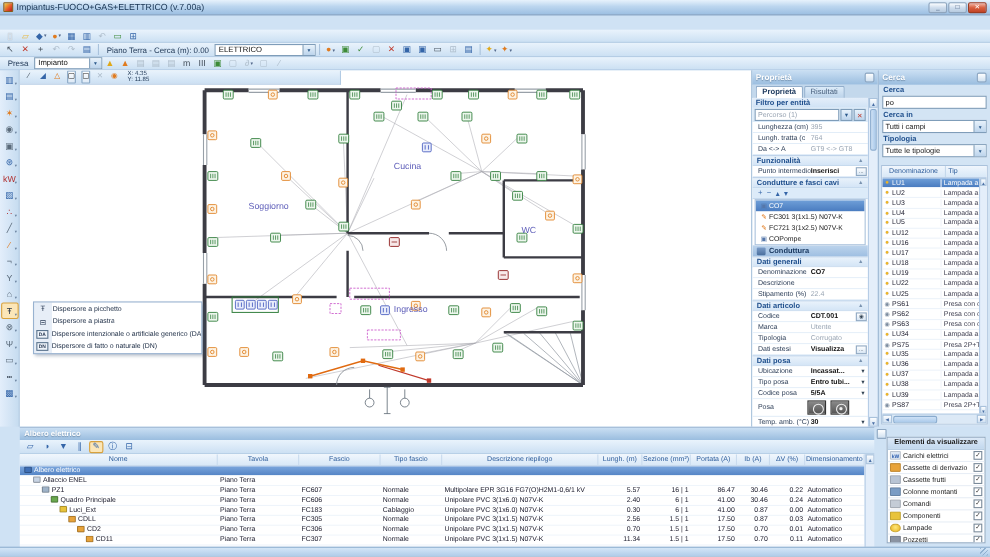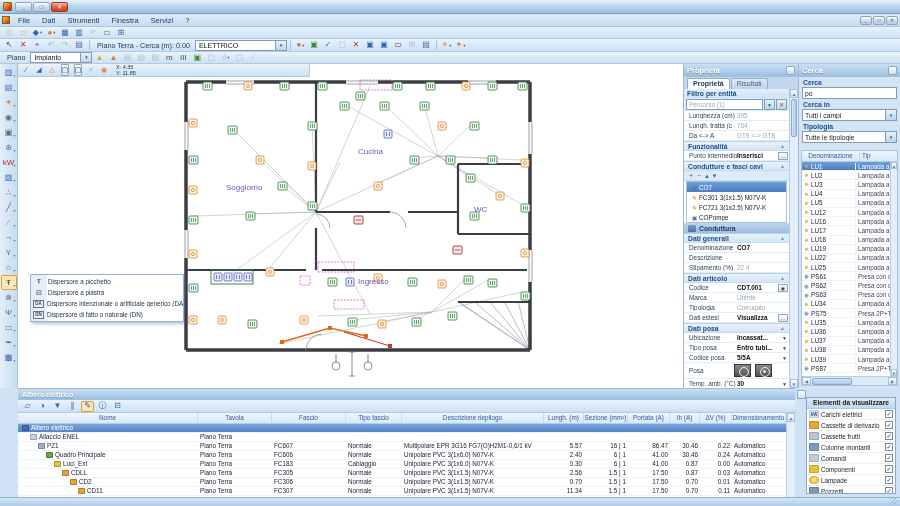--- a/index.html
+++ b/index.html
@@ -190,44 +190,28 @@
 .grip{position:absolute;right:2px;bottom:1px;width:7px;height:7px;
   background:repeating-linear-gradient(135deg,#8fb0d0 0 1px,transparent 1px 3px)}
 </style>
 </head>
 <body>
 
 <div class="screen">
 
   <div class="titlebar">
     <span class="app-ico"></span>
+    <span class="title-text">Impiantus-FUOCO+GAS+ELETTRICO (v.7.00a)</span>
     <span class="winbtns">
       <span class="wbtn">_</span>
       <span class="wbtn">□</span>
       <span class="wbtn close">✕</span>
     </span>
   </div>
 
-  <div class="menubar">
-    <span class="menu-ico"></span>
-    <span class="menu-items">
-
-    <span class="mitem">File</span>
-        <span class="mitem">Dati</span>
-        <span class="mitem">Strumenti</span>
-        <span class="mitem">Finestra</span>
-        <span class="mitem">Servizi</span>
-        <span class="mitem">?</span>
-      </span>
-    <span class="childbtns">
-      <span class="wbtn small">_</span>
-      <span class="wbtn small">□</span>
-      <span class="wbtn small">✕</span>
-    </span>
-  </div>
 
   <div class="tb tb1">
     <span style="display:flex;gap:1px">
 
     <span class="tbtn">
           <span class="g ic-doc">▯</span>
           <span class="dd"></span>
         </span>
         <span class="tbtn">
           <span class="g ic-folder">▱</span>
@@ -350,21 +334,21 @@
           <span class="dd">▾</span>
         </span>
         <span class="tbtn">
           <span class="g ic-orange">✦</span>
           <span class="dd">▾</span>
         </span>
       </span>
   </div>
 
   <div class="tb tb3">
-    <span class="tlabel">Piano</span>
+    <span class="tlabel">Presa</span>
     <span class="tcombo" style="width:62px">
       <span class="cv">Impianto</span>
       <span class="combo-btn">▼</span>
     </span>
     <span style="display:flex;gap:1px">
 
     <span class="tbtn">
           <span class="g ic-yellow">▲</span>
           <span class="dd"></span>
         </span>

